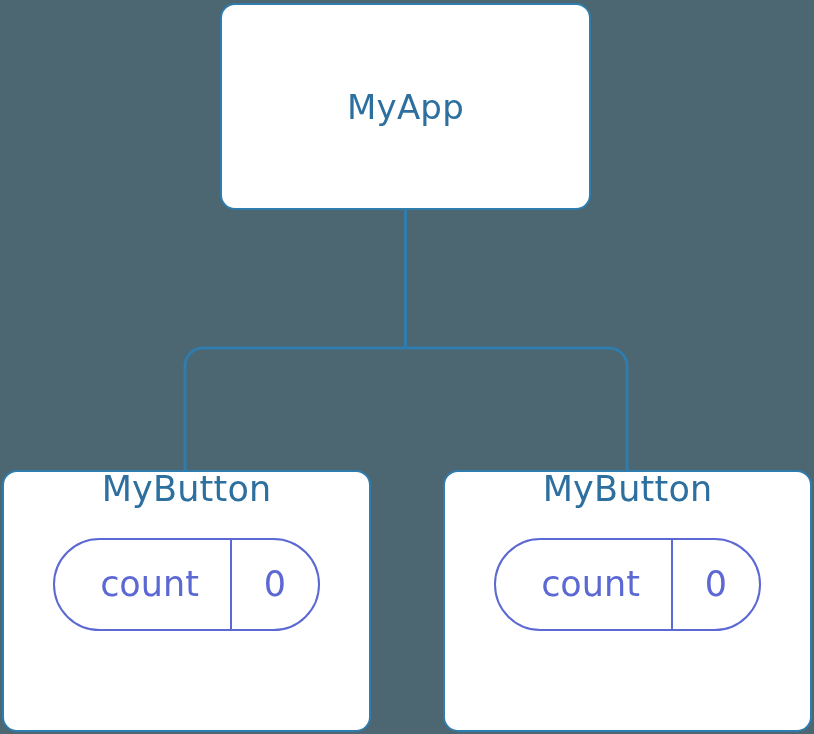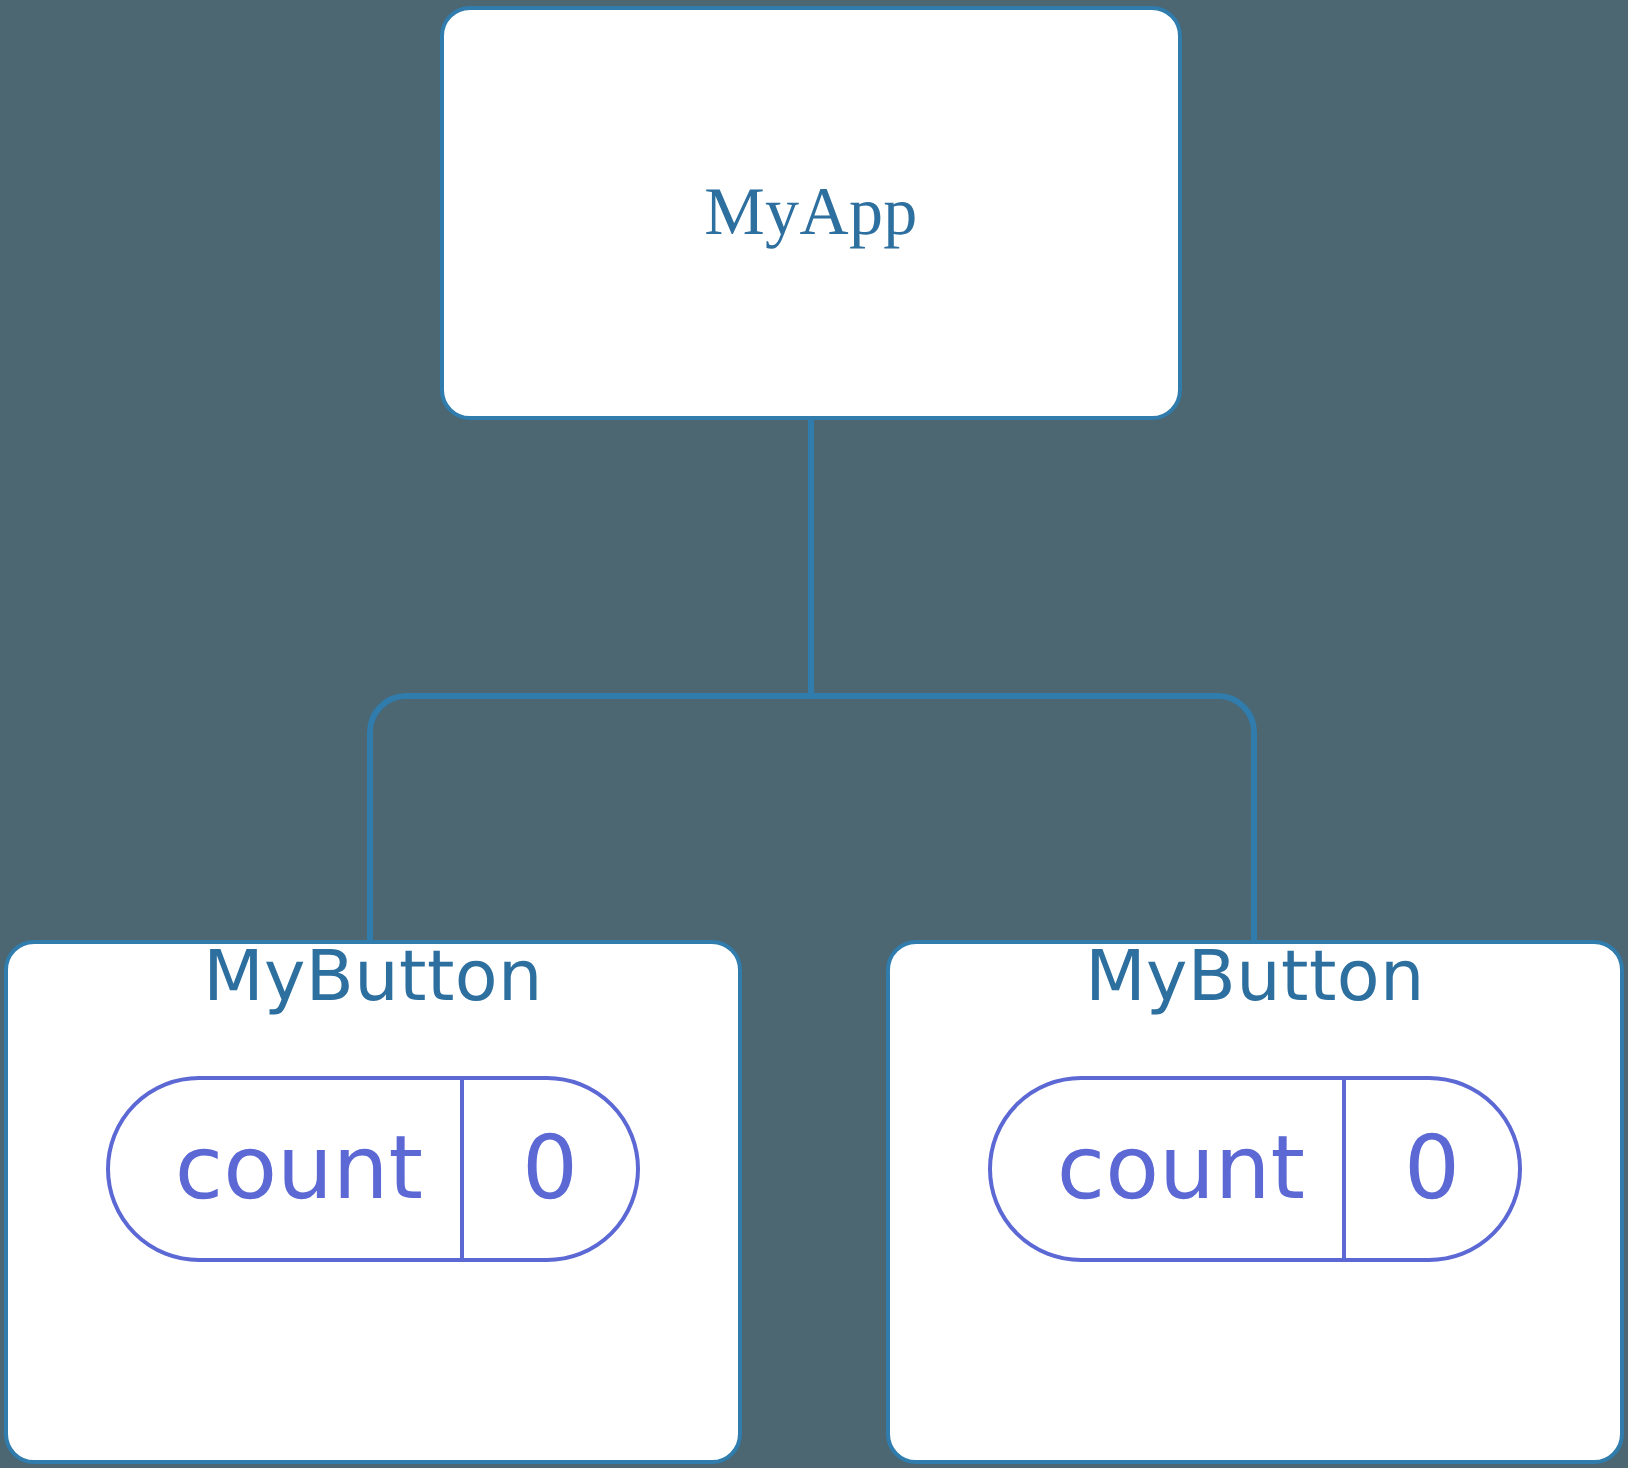--- a/index.html
+++ b/index.html
@@ -43,21 +43,20 @@
     align-items: center;
     z-index: 2;
   }
 
   .node-root {
     left: 220px;
     top: 3px;
     width: 371px;
     height: 207px;
     justify-content: center;
-    font-family: Liberation Serif, serif;
   }
 
   .node-child {
     top: 470px;
     width: 369px;
     height: 262px;
     justify-content: flex-start;
   }
 
   .node-child.left  { left: 2px; }
@@ -86,21 +85,21 @@
     border-radius: 999px;
     background: #ffffff;
     overflow: hidden;
   }
 
   .pill-cell {
     display: flex;
     align-items: center;
     justify-content: center;
     color: #5c68d4;
-    font-size: 44px;
+    font-size: 35px;
     line-height: 1;
     white-space: nowrap;
   }
 
   .pill-key {
     width: 175px;
     padding-left: 14px;
     box-sizing: border-box;
   }
 

